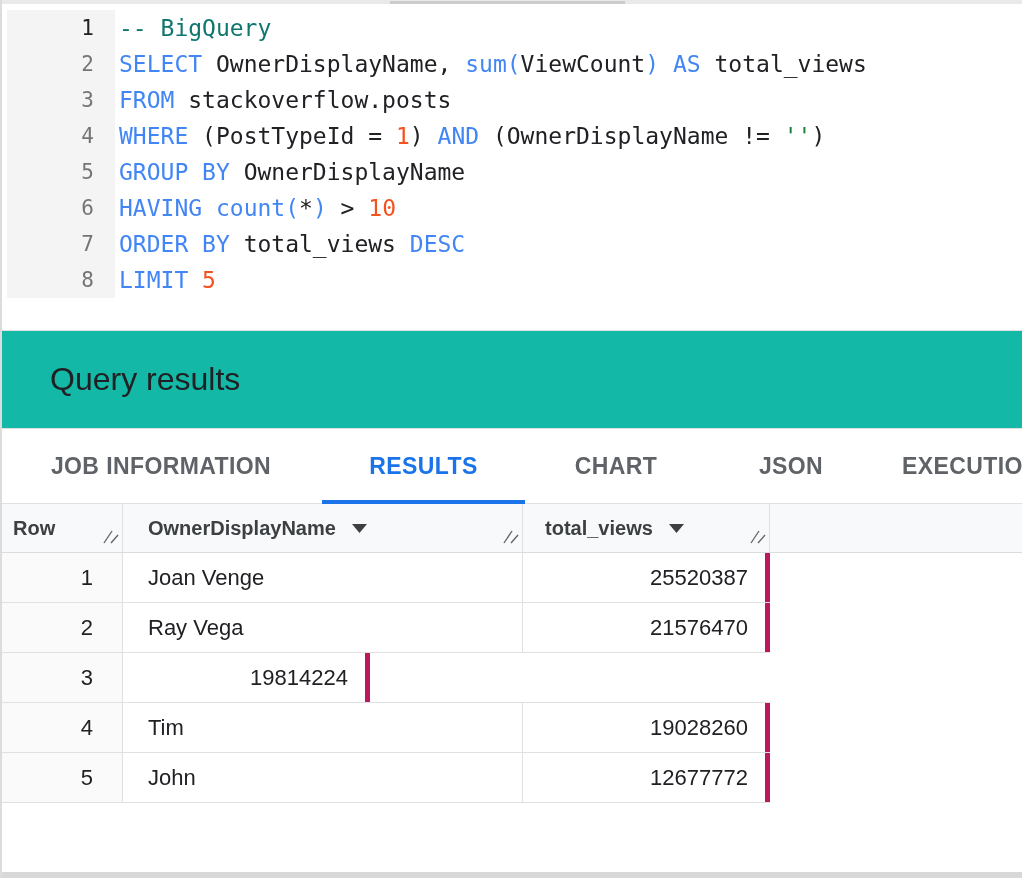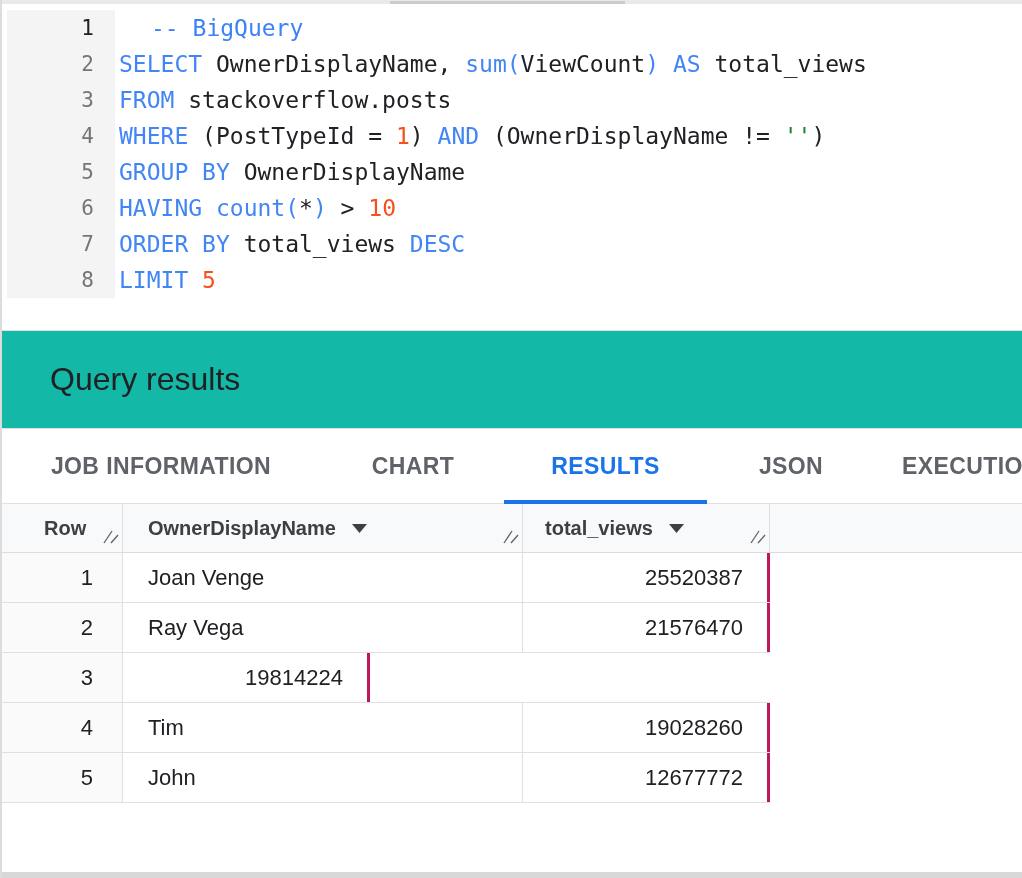--- a/index.html
+++ b/index.html
@@ -16,21 +16,21 @@
   .editor { position:relative; width:100%; height:326px; background:#fff; padding:6px 0 0 7px; }
   .code-line { display:flex; height:36px; align-items:center; }
   .line-number { width:108px; height:36px; background:#f4f4f4; color:#757575;
                  font-family:"DejaVu Sans Mono", monospace; font-size:21px;
                  text-align:right; padding-right:21px; line-height:36px; flex:0 0 108px; }
   .line-number.active { color:#202124; }
   .code-text { font-family:"DejaVu Sans Mono", monospace; font-size:23px; line-height:36px;
                padding-left:4px; white-space:pre; color:#202124; }
   .tok-plain   { color:#202124; }
   .tok-keyword { color:#4285f4; }
-  .tok-comment { color:#3b82f6;margin-left:32px; }
+  .tok-comment { color:#0f766e; }
   .tok-number  { color:#f4511e; }
   .tok-string  { color:#188038; }
 
   
   .results-band { width:100%; height:98px; border-top:1px solid #e0e0e0;
                   display:flex; align-items:center; padding-left:50px; background:#14b8a6; }
   .results-title { font-size:32px; font-weight:400; color:#202124; }
 
   
   .tabs { position:relative; width:100%; height:76px; border-top:1px solid #e0e0e0;
@@ -38,33 +38,33 @@
   .tab { position:relative; height:100%; display:flex; align-items:center; justify-content:center;
          font-size:23px; font-weight:700; letter-spacing:0.4px; color:#5f6368;
          text-transform:uppercase; white-space:nowrap; cursor:pointer; overflow:visible; }
   .tab.active { color:#1a73e8; }
   .tab.active::after { content:""; position:absolute; left:0; right:0; bottom:-1px; height:4px; background:#1a73e8; }
 
   
   .table-header { display:flex; width:100%; height:49px; background:#f8f9fa; border-bottom:1px solid #dcdcdc; }
   .th { position:relative; display:flex; align-items:center; height:100%;
         font-size:20px; font-weight:700; color:#3c4043; }
-  .th-row    { flex:0 0 123px; padding-left:44px; border-right:1px solid #e0e0e0; }
+  .th-row    { flex:0 0 123px; padding-left:13px; border-right:1px solid #e0e0e0; }
   .th-owner  { flex:0 0 400px; padding-left:25px; border-right:1px solid #e0e0e0; }
   .th-views  { flex:0 0 247px; padding-left:22px; border-right:1px solid #e0e0e0; }
   .th-filler { flex:1 1 auto; }
   .sort-arrow { margin-left:16px; display:inline-flex; cursor:pointer; }
   .grip { position:absolute; right:3px; bottom:3px; cursor:col-resize; }
 
   .table-body { width:770px; }
   .tr { display:flex; width:770px; height:50px; border-bottom:1px solid #e0e0e0; background:#fff; }
   .td { display:flex; align-items:center; height:100%; font-size:22px; color:#202124; }
   .td-row   { flex:0 0 123px; justify-content:flex-end; padding-right:29px; background:#fafafa; border-right:1px solid #e0e0e0; }
   .td-owner { flex:0 0 400px; padding-left:25px; border-right:1px solid #e0e0e0; }
-  .td-views { flex:0 0 247px; justify-content:flex-end; padding-right:24px; border-right:3px solid #be185d; }
+  .td-views { flex:0 0 247px; justify-content:flex-end; padding-right:17px; border-right:5px solid #be185d; }
 
   .bottom-bar { position:absolute; left:0; bottom:0; width:100%; height:6px; background:#d8d8d8; }
 </style>
 </head>
 <body>
 
 <div class="root">
   <div class="top-edge">
     <div class="top-scroll-thumb"></div>
   </div>
@@ -108,25 +108,25 @@
   </div>
 
   <div class="results-band">
     <div class="results-title">Query results</div>
   </div>
 
   <div class="tabs" id="tabs">
       <div class="tab" style="flex: 0 0 322px;">
         <span>JOB INFORMATION</span>
       </div>
+      <div class="tab active" style="flex: 0 0 203px;">
+        <span>RESULTS</span>
+      </div>
       <div class="tab" style="flex: 0 0 182px;">
         <span>CHART</span>
-      </div>
-      <div class="tab active" style="flex: 0 0 203px;">
-        <span>RESULTS</span>
       </div>
       <div class="tab" style="flex: 0 0 168px;">
         <span>JSON</span>
       </div>
       <div class="tab" style="flex: 0 0 298px;">
         <span>EXECUTION DETAILS</span>
       </div>
     </div>
 
   <div class="table-header" id="table-header">

